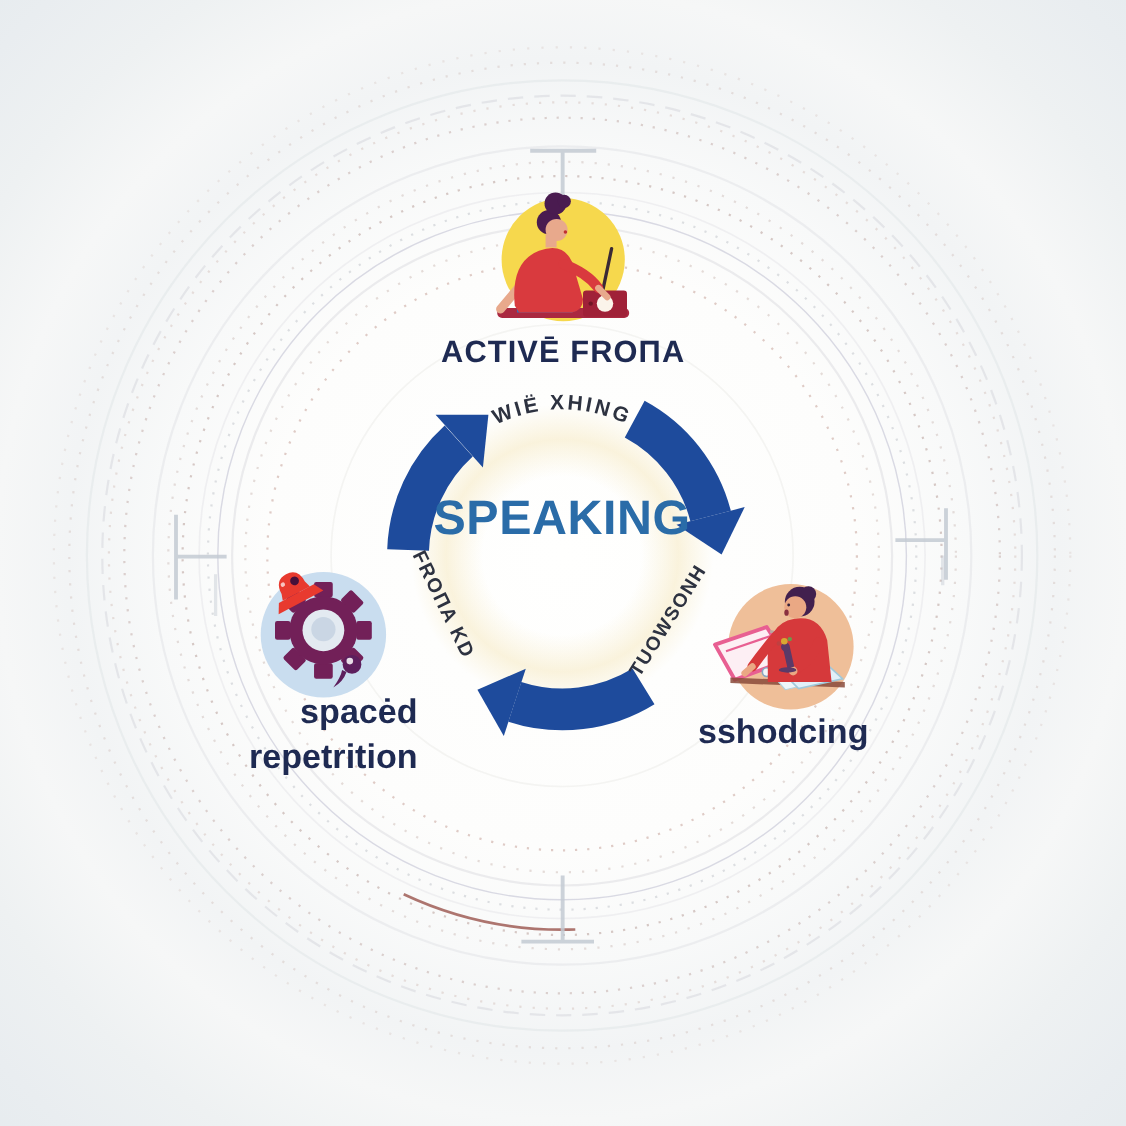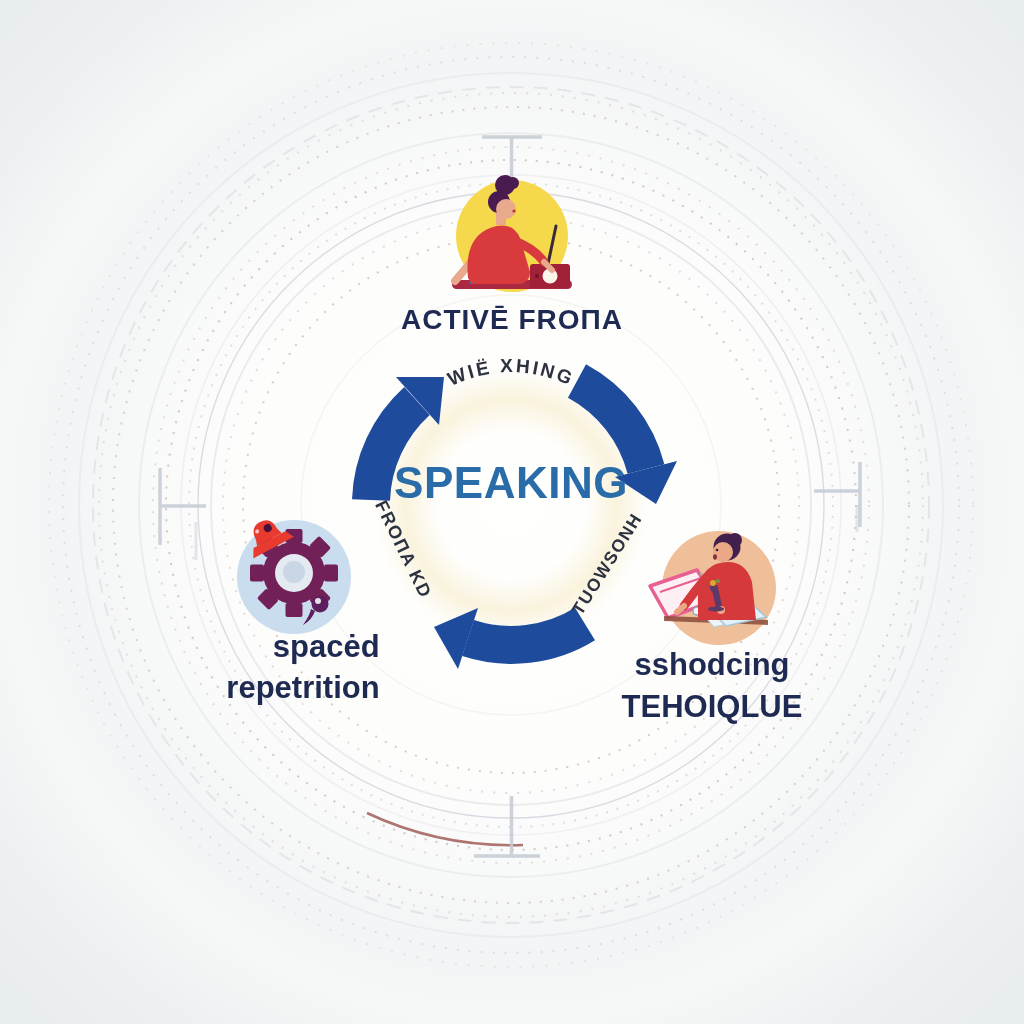--- a/index.html
+++ b/index.html
@@ -23,21 +23,21 @@
   .node-circle-right{fill:var(--node-right-bg,#efbf99);}
   .marker{stroke:var(--marker,#c3cad2);stroke-width:3.5;fill:none;opacity:.85;}
   .marker.faint{opacity:.45;stroke-width:3;}
   .txt{position:absolute;transform:translateX(-50%);text-align:center;white-space:nowrap;}
   .node-label{color:var(--node-label,#1e2a52);font-weight:700;}
   .node-label-top{left:512px;top:304px;font-size:28px;letter-spacing:1px;}
   .node-label-left{left:303px;top:626px;font-size:31px;line-height:41px;text-align:right;}
   .node-label-right{left:712px;top:644px;font-size:31px;line-height:42px;text-align:center;}
   .center-title{left:511px;top:445px;}
   .center-line1{color:var(--center-line1,#1d2849);font-weight:700;font-size:51px;line-height:52px;letter-spacing:1px;}
-  .center-line2{color:var(--center-line2,#2a6ca8);font-weight:700;font-size:44px;line-height:48px;margin-top:14px;letter-spacing:.5px;}
+  .center-line2{color:var(--center-line2,#2a6ca8);font-weight:700;font-size:44px;line-height:48px;margin-top:2px;letter-spacing:.5px;}
 </style>
 </head>
 <body>
 
 <div class="canvas">
 
   <svg class="layer" viewBox="0 0 1024 1024">
     <defs>
       <radialGradient id="glow" cx="50%" cy="50%" r="50%">
         <stop offset="0%" stop-color="rgba(247,236,200,0)"></stop>
@@ -183,16 +183,15 @@
     <div class="center-line2">SPEAKING</div>
   </div>
 
   <div class="txt node-label node-label-left">
     <div>spacėd</div>
     <div>repetrition</div>
   </div>
 
   <div class="txt node-label node-label-right">
     <div>sshodcing</div>
-    <div>TEHOIQLUE</div>
   </div>
 
 </div>
 
 </body></html>

